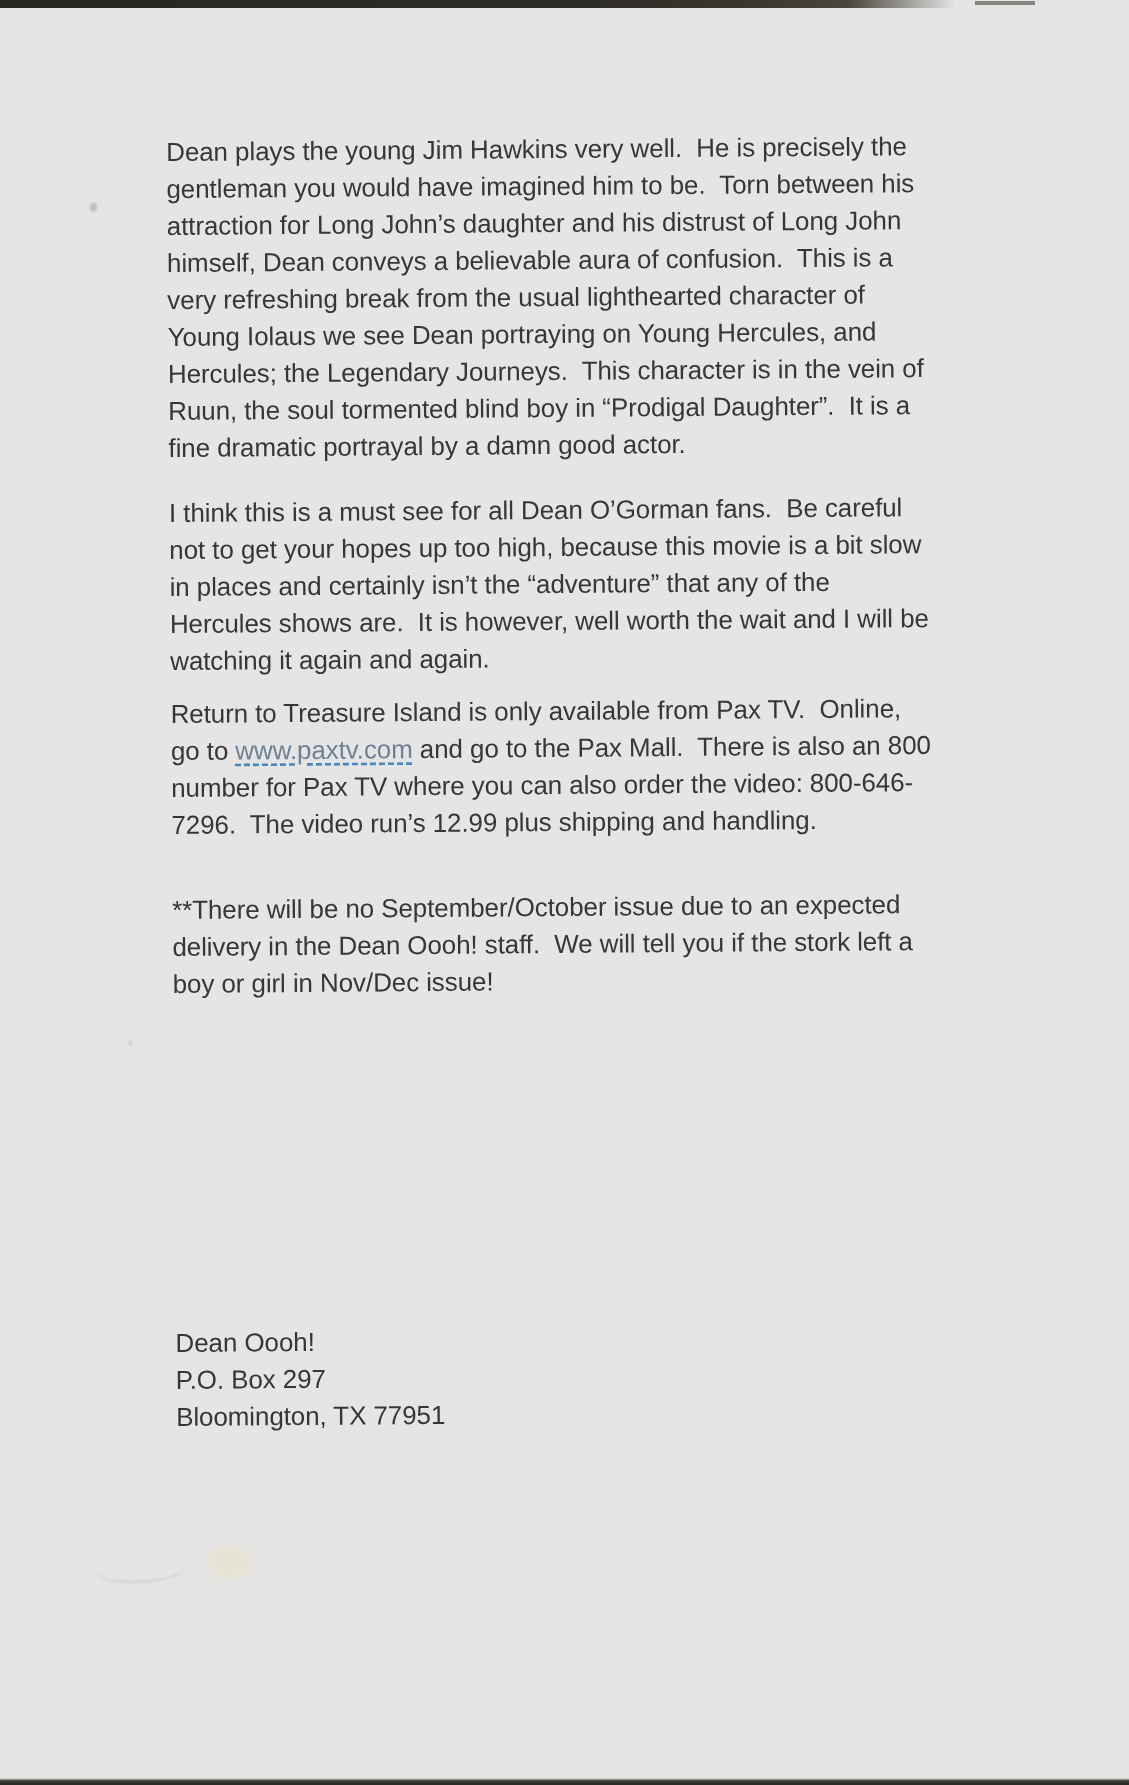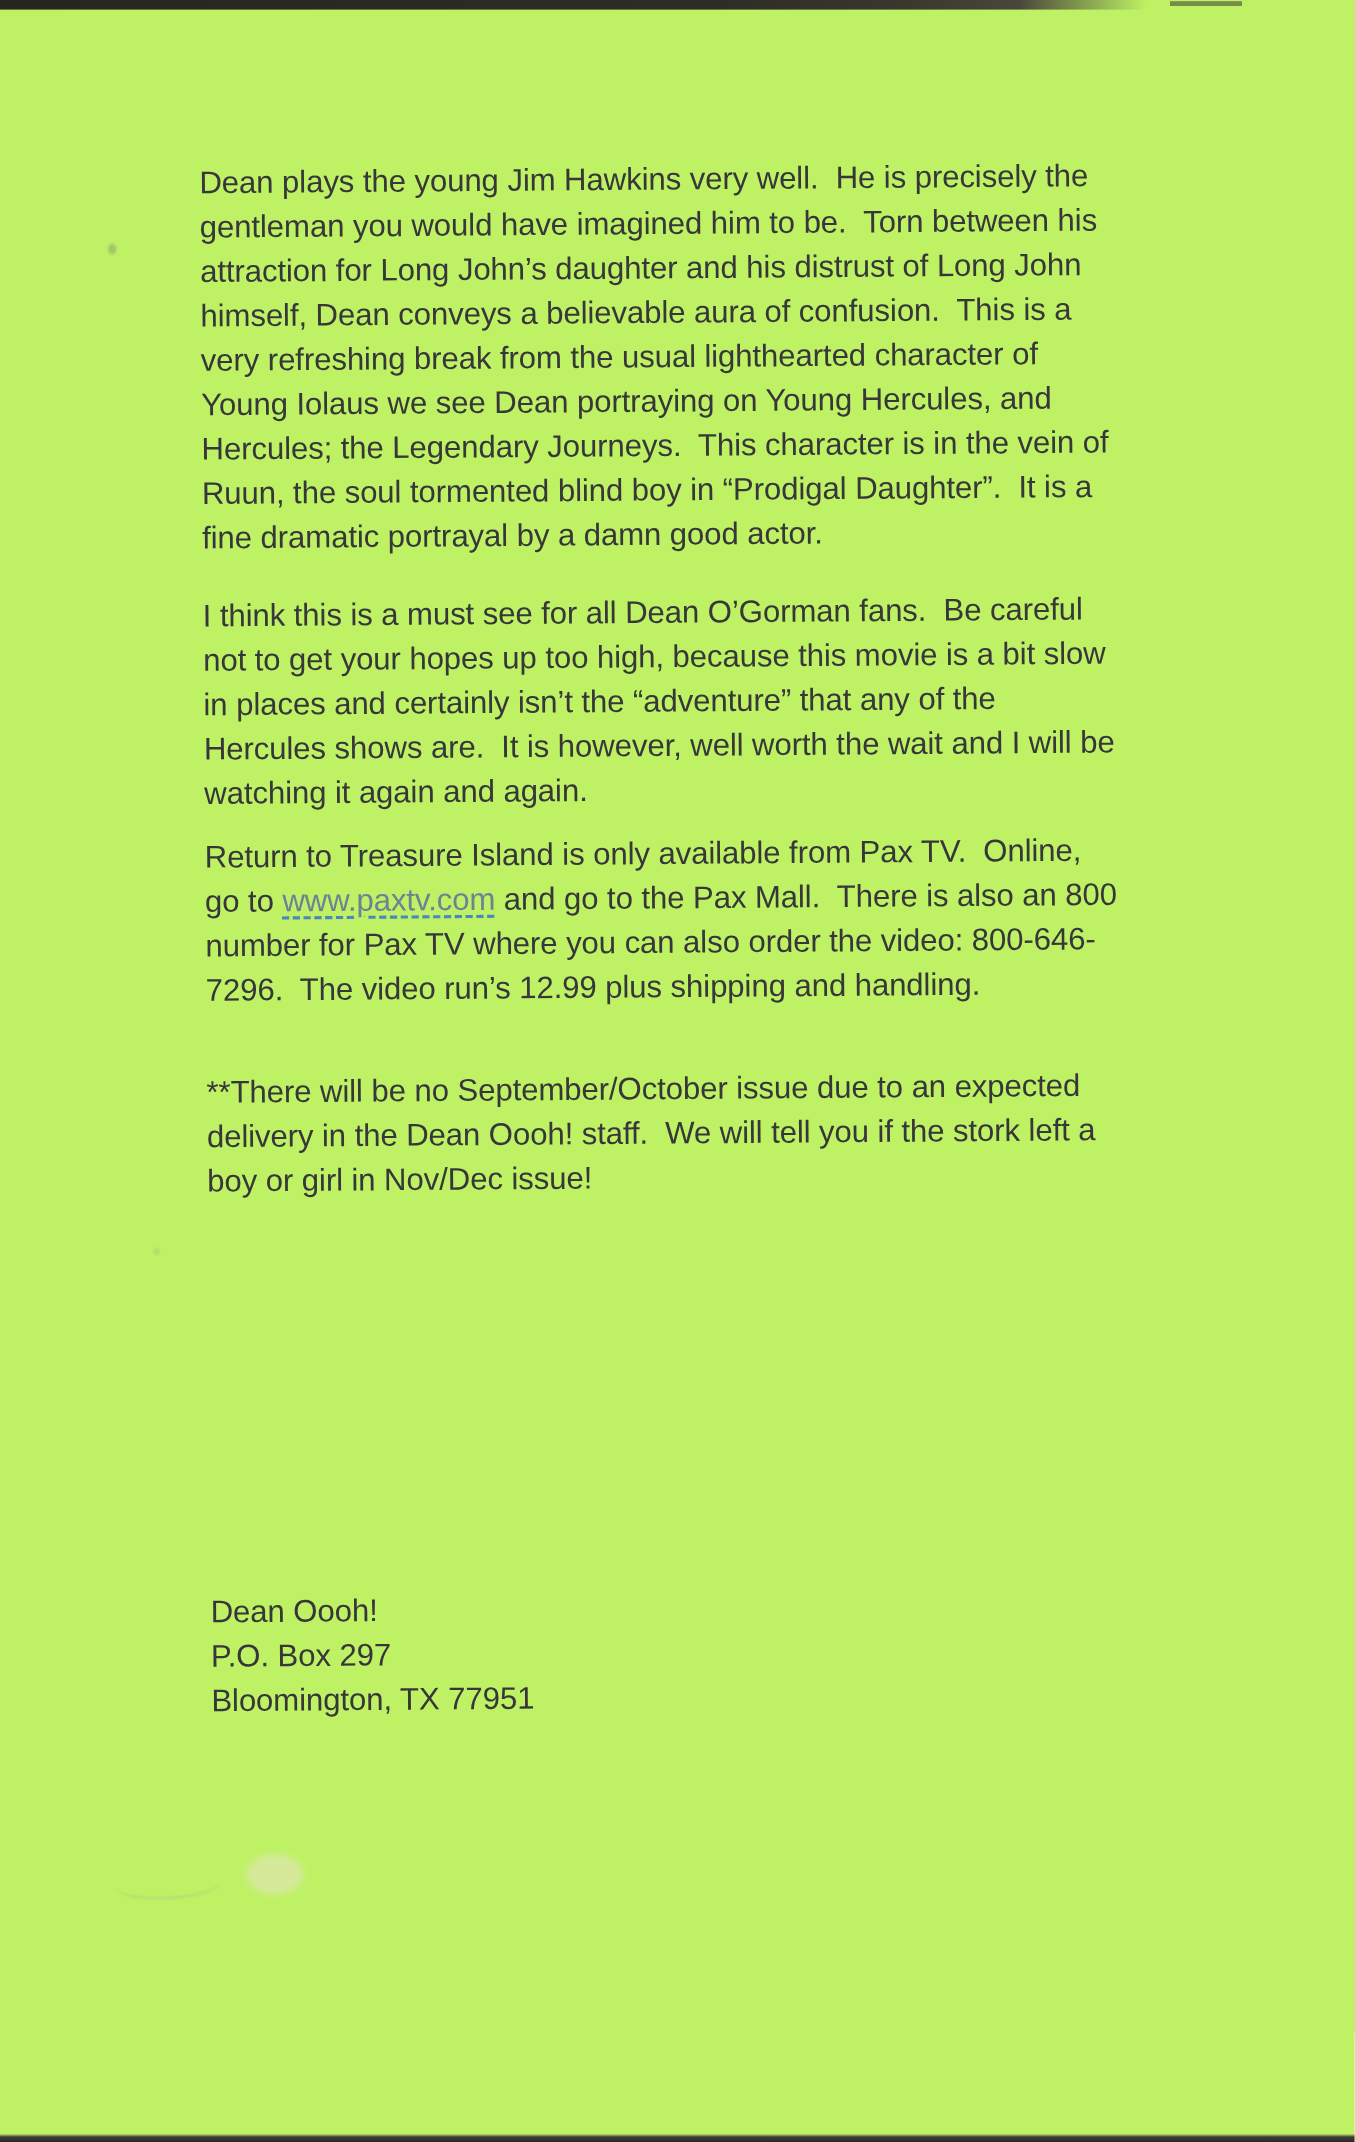--- a/index.html
+++ b/index.html
@@ -4,21 +4,21 @@
 <style>
   html, body {
     margin: 0;
     padding: 0;
     background: #ffffff;
   }
   .page {
     position: relative;
     width: 1129px;
     height: 1785px;
-    background: #bef264;
+    background: #e5e5e5;
     overflow: hidden;
     font-family: "Liberation Sans", "DejaVu Sans", sans-serif;
   }
   
   .top-bar {
     position: absolute;
     top: 0; left: 0;
     width: 965px;
     height: 8px;
     background: linear-gradient(90deg,

